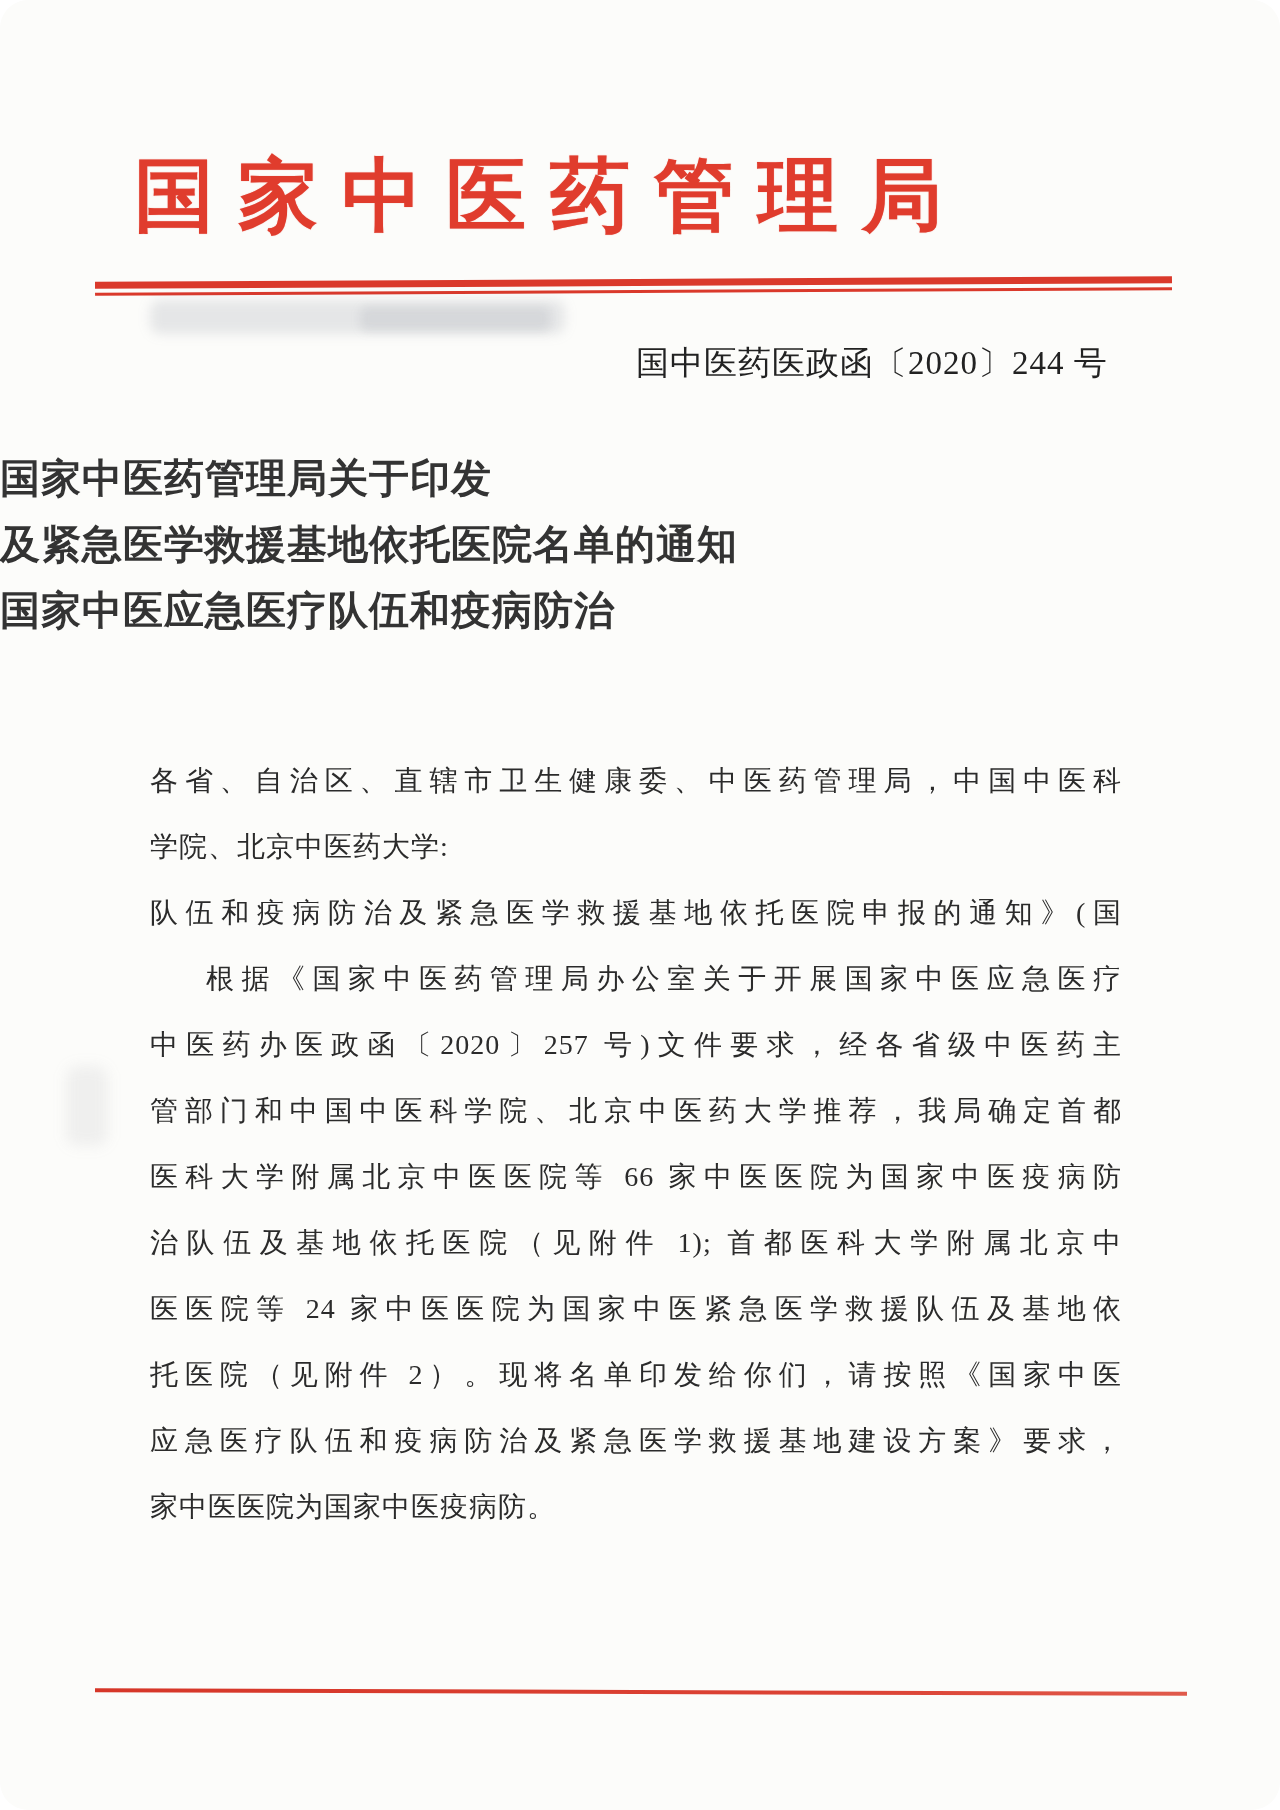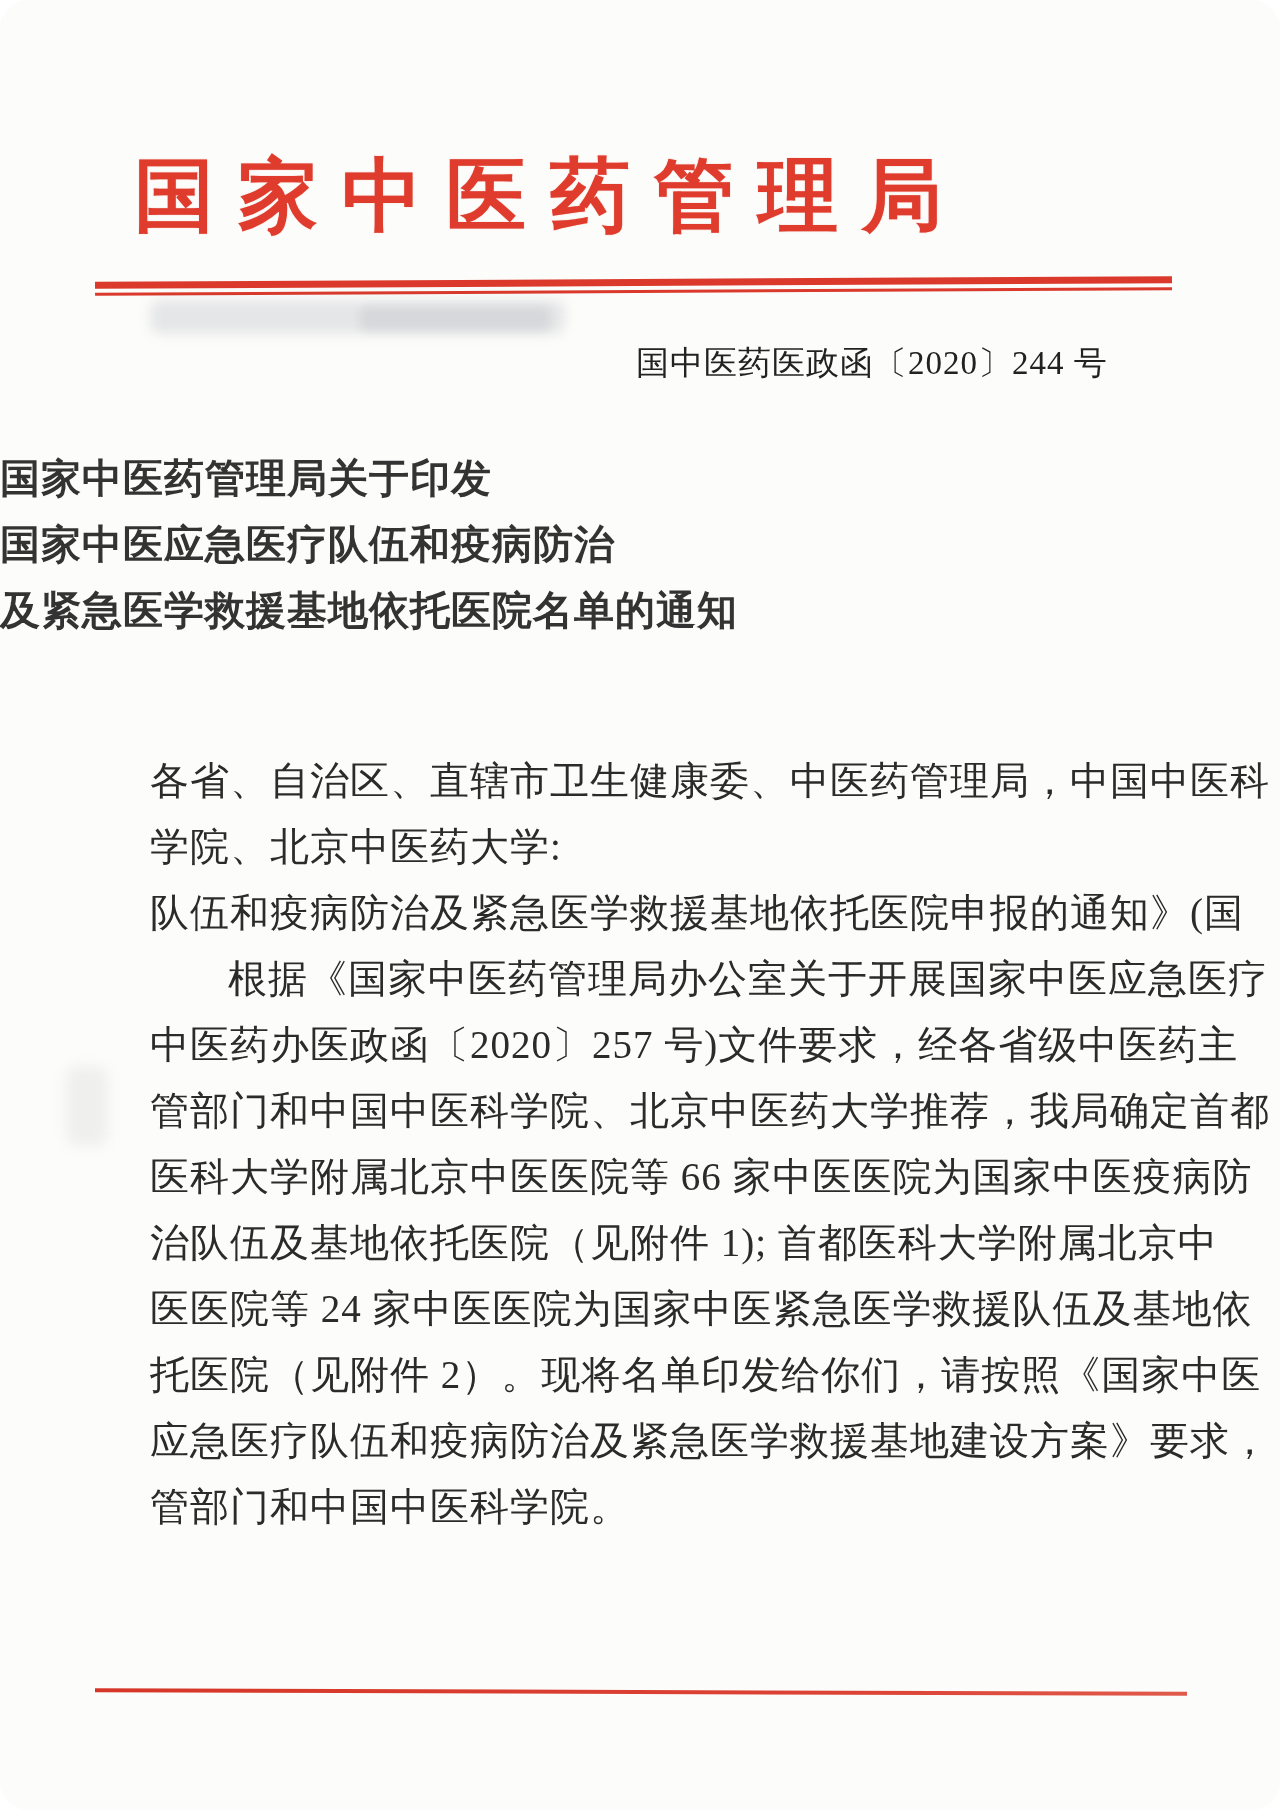--- a/index.html
+++ b/index.html
@@ -65,21 +65,21 @@
     line-height: 66px;
     color: #333333;
     letter-spacing: 1px;
   }
   
   .body-block {
     position: absolute;
     top: 748px;
     left: 150px;
     width: 972px;
-    font-size: 39px;
+    font-size: 28px;
     line-height: 66px;
     color: #2b2b2b;
   }
   .bodyline {
     text-align: justify;
     text-align-last: justify;
     white-space: nowrap;
     letter-spacing: 1px;
   }
   .bodyline.last {
@@ -143,34 +143,34 @@
   </div>
 
   <div class="smudge-a"></div>
   <div class="smudge-b"></div>
   <div class="smudge-c"></div>
 
   <div class="doc-number">国中医药医政函〔2020〕244 号</div>
 
   <div class="title-block">
     <div>国家中医药管理局关于印发</div>
+    <div>及紧急医学救援基地依托医院名单的通知</div>
     <div>国家中医应急医疗队伍和疫病防治</div>
-    <div>及紧急医学救援基地依托医院名单的通知</div>
   </div>
 
   <div class="body-block">
     <div class="bodyline">各省、自治区、直辖市卫生健康委、中医药管理局，中国中医科</div>
     <div class="bodyline last">学院、北京中医药大学:</div>
     <div class="bodyline">队伍和疫病防治及紧急医学救援基地依托医院申报的通知》(国</div>
     <div class="bodyline indent">根据《国家中医药管理局办公室关于开展国家中医应急医疗</div>
     <div class="bodyline">中医药办医政函〔2020〕257 号)文件要求，经各省级中医药主</div>
     <div class="bodyline">管部门和中国中医科学院、北京中医药大学推荐，我局确定首都</div>
     <div class="bodyline">医科大学附属北京中医医院等 66 家中医医院为国家中医疫病防</div>
     <div class="bodyline">治队伍及基地依托医院（见附件 1); 首都医科大学附属北京中</div>
     <div class="bodyline">医医院等 24 家中医医院为国家中医紧急医学救援队伍及基地依</div>
     <div class="bodyline">托医院（见附件 2）。现将名单印发给你们，请按照《国家中医</div>
     <div class="bodyline">应急医疗队伍和疫病防治及紧急医学救援基地建设方案》要求，</div>
-    <div class="bodyline last">管部门和中国中医科学院。</div>
+    <div class="bodyline last">家中医医院为国家中医疫病防。</div>
   </div>
 
   <div class="bottom-rule"></div>
 
 </div>
 
 </body></html>

